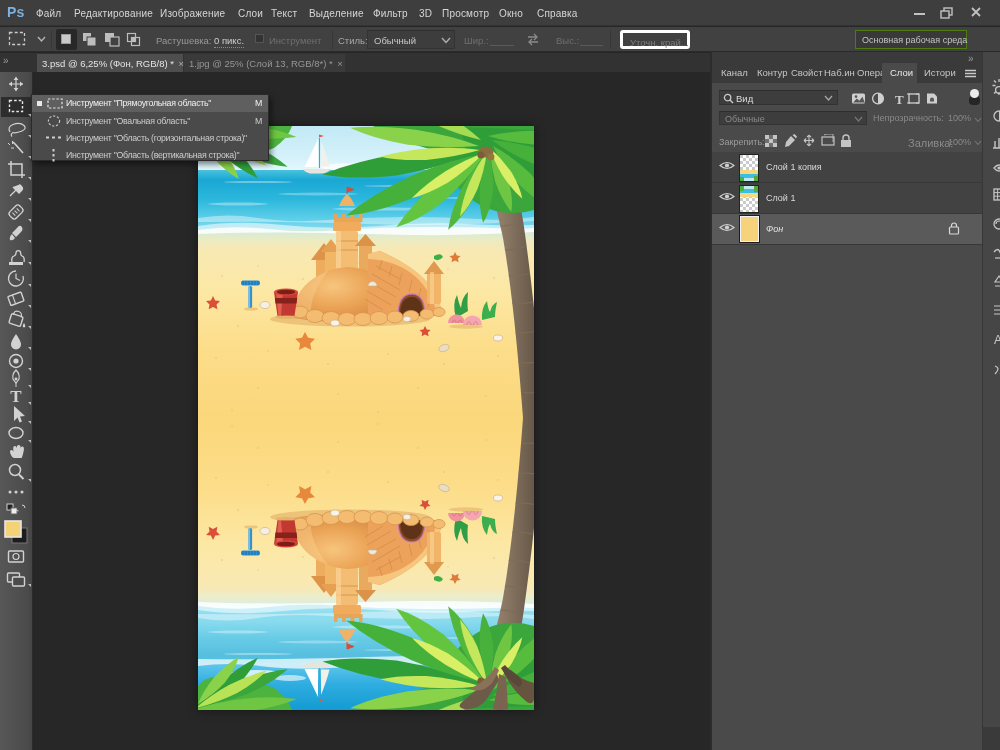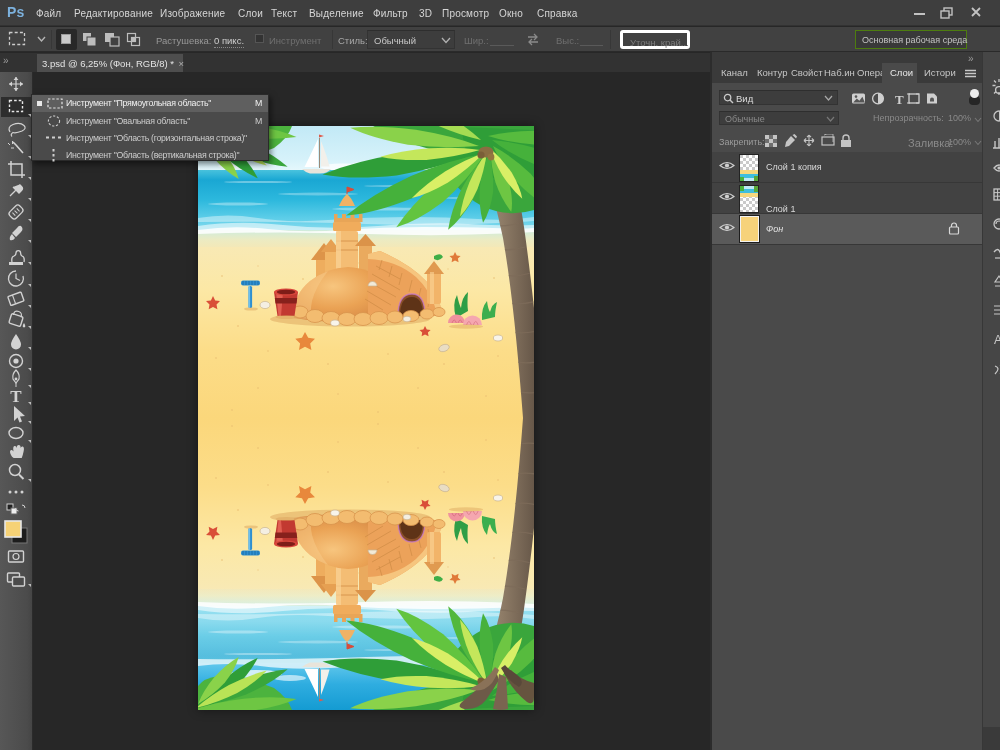--- a/index.html
+++ b/index.html
@@ -99,20 +99,21 @@
   <div class="abs" style="left:620px;top:3px;width:70px;height:19px;border:3px solid #ffffff;border-radius:3px">
     <span class="abs" style="left:7px;top:4px;color:#7d7d7d">Уточн. край...</span>
   </div>
   <div class="abs" style="left:855px;top:3px;width:112px;height:19px;background:#393939;border:1px solid #4d7c0f;font-size:9px">
     <span class="abs" style="left:6px;top:4px;color:#c4c4c4">Основная рабочая среда</span>
   </div>
 </div>
 <div id="tabbar">
   <span class="abs" style="left:3px;top:2px;color:#9a9a9a;font-size:10px">»</span>
   <div class="dtab" style="left:37px;width:146px;background:#4e4e4e;color:#e4e4e4">3.psd @ 6,25% (Фон, RGB/8) * <span style="color:#b0b0b0;margin-left:2px">×</span></div>
+  <div class="dtab" style="left:184px;width:161px;background:#3a3a3a;color:#969696">1.jpg @ 25% (Слой 13, RGB/8*) * <span style="margin-left:2px">×</span></div>
 </div>
 <div id="canvasarea"></div>
 <div id="toolbar">
 <svg class="ic" width="33" height="678" viewBox="0 0 33 678">
   <g fill="none" stroke="#d2d2d2" stroke-width="1.4">
 
     <g stroke-width="1.2">
           <path d="M16 5 v14 M9 12 h14"></path>
           <path d="M16 5 l-2.5 3 h5 z M16 19 l-2.5 -3 h5 z M9 12 l3 -2.5 v5 z M23 12 l-3 -2.5 v5 z" fill="#d2d2d2" stroke="none"></path>
         </g>
@@ -549,21 +550,21 @@
       <text x="44" y="11.5" font-size="13" font-weight="bold" font-family="Liberation Serif" fill="#cfcfcf" stroke="none">T</text>
       <rect x="58" y="2" width="10" height="9"></rect>
         <path d="M56 2 h3 m-3 9 h3 m6 -9 h3 m-3 9 h3" stroke-width="1.1"></path>
       <path d="M76 1.5 h7 l3 3 v7 h-10 z" fill="#cfcfcf" stroke="none"></path>
         <path d="M79 9.5 v-2 a2 2 0 0 1 4 0 v2 z" fill="#555" stroke="none"></path>
     </g>
   </svg>
   <div class="abs" style="left:257px;top:44px;width:11px;height:9px;background:#262626;border-radius:4px"></div>
   <div class="abs" style="left:258px;top:37px;width:9px;height:9px;background:#ececec;border-radius:50%"></div>
 
-  <div class="abs well" style="left:7px;top:59px;width:120px;height:14px">
+  <div class="abs well" style="left:7px;top:59px;width:148px;height:14px">
     <span class="abs" style="left:5px;top:2px;color:#8a8a8a;font-size:9px">Обычные</span>
     <svg class="ic abs" style="right:3px;top:4px" width="9" height="7" viewBox="0 0 9 7">
         <path d="M1 1 l3.5 4 3.5-4" fill="none" stroke="#777" stroke-width="1.2"></path>
       </svg>
   </div>
   <span class="abs" style="left:161px;top:61px;color:#8a8a8a;font-size:9px">Непрозрачность:</span>
   <span class="abs" style="left:236px;top:61px;color:#8a8a8a;font-size:9px">100%</span>
   <svg class="ic abs" style="left:262px;top:65px" width="8" height="6" viewBox="0 0 8 6">
       <path d="M1 1 l3 3.5 3-3.5" fill="none" stroke="#777" stroke-width="1.1"></path>
     </svg>
@@ -613,21 +614,21 @@
   </div>
 
   <div class="abs" style="left:28px;top:134px;width:18px;height:26px;outline:1px solid #232323;background:repeating-conic-gradient(#ffffff 0 90deg,#cacaca 0 180deg);background-size:6px 6px">
     <div class="abs" style="left:0;top:0;width:18px;height:11px;background:linear-gradient(to bottom,#bfeaf5 0 3px,#3fbede 3px 7px,#f6d87e 7px 11px)"></div>
     <div class="abs" style="left:0;top:0;width:4px;height:5px;background:#4cb33e"></div>
     <div class="abs" style="left:14px;top:0;width:4px;height:6px;background:#57a83a"></div>
   </div>
 
   <div class="abs" style="left:28px;top:164px;width:19px;height:26px;outline:1px solid #1e1e1e;border:1.5px solid #f2f2f2;background:#f6d27a"></div>
   <span class="abs" style="left:54px;top:110px;color:#dadada;font-size:9px">Слой 1 копия</span>
-  <span class="abs" style="left:54px;top:152px;color:#dadada;font-size:9px">Слой 1</span>
+  <span class="abs" style="left:54px;top:141px;color:#dadada;font-size:9px">Слой 1</span>
   <span class="abs" style="left:54px;top:172px;color:#e2e2e2;font-size:9px;font-style:italic">Фон</span>
   <svg class="ic abs" style="left:236px;top:169px" width="12" height="14" viewBox="0 0 12 14">
     <rect x="1.5" y="6" width="9" height="7" rx="1" fill="none" stroke="#d8d8d8" stroke-width="1.2"></rect>
     <path d="M3.5 6 v-1.5 a2.5 2.5 0 0 1 5 0 v1.5" fill="none" stroke="#d8d8d8" stroke-width="1.2"></path>
   </svg>
 </div>
 <div id="dock">
 <div class="abs" style="left:0;top:675px;width:18px;height:23px;background:#3a3a3a"></div>
 <svg class="ic" width="18" height="698" viewBox="0 0 18 698">
   <g fill="none" stroke="#c6c6c6" stroke-width="1.3" transform="translate(8,0)">

